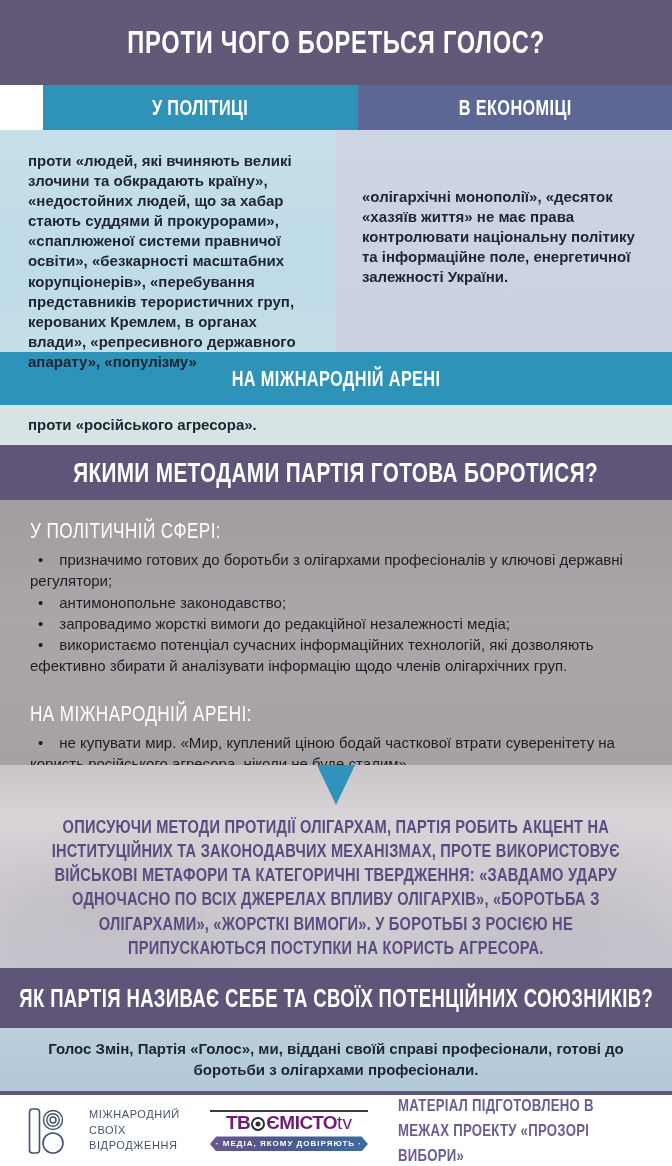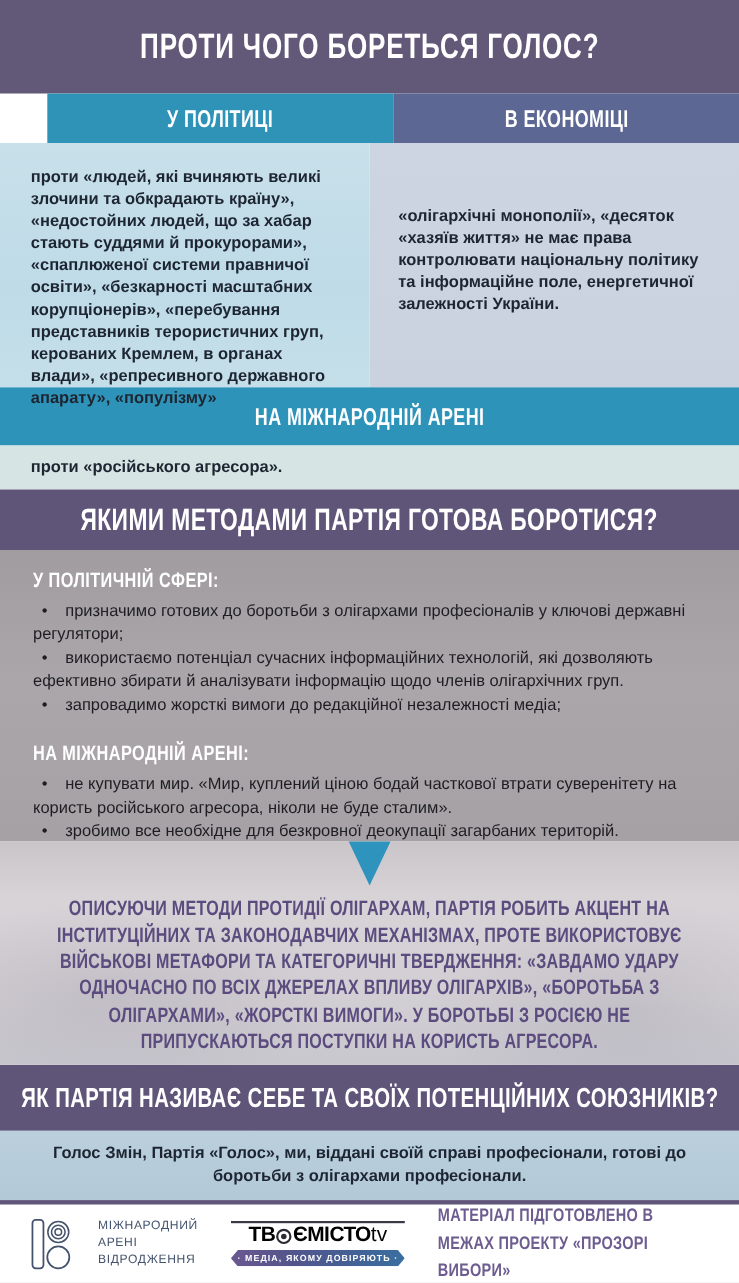--- a/index.html
+++ b/index.html
@@ -42,21 +42,21 @@
   
   .band-purple { background:#5f5579; display:flex; align-items:center; justify-content:center; }
   .band-q2 { height:55px; }
   .band-q3 { height:60px; }
   .band-purple .t { color:#fff; font-weight:bold; letter-spacing:.5px; }
   .band-q2 .t { font-size:28px; }
   .band-q3 .t { font-size:25px; }
 
   
   .methods { height:265px; background:linear-gradient(180deg,#a09c9f 0%, #aaa6a9 45%, #a5a1a4 100%); padding:18px 30px 0 30px; }
-  .methods h3 { color:#fff; font-size:19px; letter-spacing:.5px; font-weight:bold; margin-bottom:5px; }
+  .methods h3 { color:#fff; font-size:22px; letter-spacing:.5px; font-weight:normal; margin-bottom:5px; }
   .methods .bullet { font-size:15px; font-weight:normal; color:#1e1e22; line-height:1.42; }
   .methods .bullet::before { content:"\2022"; margin-left:8px; margin-right:16px; }
   .methods .grp2 { margin-top:24px; }
 
   
   .photo-zone {
     height:203px; position:relative;
     background:
       radial-gradient(ellipse 300px 120px at 15% 70%, rgba(120,110,130,.18), transparent 70%),
       radial-gradient(ellipse 260px 140px at 85% 75%, rgba(110,105,125,.15), transparent 70%),
@@ -74,21 +74,21 @@
     display:flex; align-items:center; justify-content:center; padding:0 36px; }
   .band-naming .t { text-align:center; }
 
   
   .footer { height:75px; background:#fff; border-top:4px solid #5f5579;
     display:flex; align-items:center; justify-content:space-between; padding:0 26px 0 28px; }
   .irf { display:flex; align-items:center; gap:23px; }
   .irf-text { color:#44536d; font-size:11px; letter-spacing:.6px; line-height:1.45; }
   .tm { width:158px; }
   .tm-top { border-top:2px solid #3a3a44; padding-top:1px; text-align:center;
-    font-size:19px; font-weight:bold; color:#000000; letter-spacing:-0.5px; line-height:1.1;
+    font-size:19px; font-weight:bold; color:#701a75; letter-spacing:-0.5px; line-height:1.1;
     display:flex; align-items:center; justify-content:center; }
   .tm-top .tv { font-weight:normal; letter-spacing:0; }
   .eye { display:inline-block; width:14px; height:14px; border:2.5px solid #2b2b33;
     border-radius:50%; position:relative; margin:0 1px; top:1px; }
   .eye::after { content:""; position:absolute; width:5px; height:5px; border-radius:50%;
     background:#2b2b33; left:50%; top:50%; transform:translate(-50%,-50%); }
   .tm-banner { margin-top:3px; height:15px;
     background:linear-gradient(90deg,#6a5890 0%, #53558c 35%, #455f94 65%, #3a6f9f 100%);
     clip-path:polygon(0 50%, 4% 0, 96% 0, 100% 50%, 96% 100%, 4% 100%);
     display:flex; align-items:center; justify-content:center;
@@ -132,22 +132,23 @@
     <span class="body-txt">проти «російського агресора».</span>
   </div>
 
   <div class="band-purple band-q2">
     <span class="t condx">ЯКИМИ МЕТОДАМИ ПАРТІЯ ГОТОВА БОРОТИСЯ?</span>
   </div>
 
   <div class="methods">
     <h3><span class="condx-left">У ПОЛІТИЧНІЙ СФЕРІ:</span></h3>
     <p class="bullet">призначимо готових до боротьби з олігархами професіоналів у ключові державні регулятори;</p>
+    <p class="bullet">антимонопольне законодавство;</p>
+    <p class="bullet">запровадимо жорсткі вимоги до редакційної незалежності медіа;</p>
     <p class="bullet">використаємо потенціал сучасних інформаційних технологій, які дозволяють ефективно збирати й аналізувати інформацію щодо членів олігархічних груп.</p>
-    <p class="bullet">запровадимо жорсткі вимоги до редакційної незалежності медіа;</p>
     <h3 class="grp2"><span class="condx-left">НА МІЖНАРОДНІЙ АРЕНІ:</span></h3>
     <p class="bullet">не купувати мир. «Мир, куплений ціною бодай часткової втрати суверенітету на користь російського агресора, ніколи не буде сталим».</p>
     <p class="bullet">зробимо все необхідне для безкровної деокупації загарбаних територій.</p>
   </div>
 
   <div class="photo-zone">
     <div class="tri"></div>
     <div class="statement condx-block">ОПИСУЮЧИ МЕТОДИ ПРОТИДІЇ ОЛІГАРХАМ, ПАРТІЯ РОБИТЬ АКЦЕНТ НА ІНСТИТУЦІЙНИХ ТА ЗАКОНОДАВЧИХ МЕХАНІЗМАХ, ПРОТЕ ВИКОРИСТОВУЄ ВІЙСЬКОВІ МЕТАФОРИ ТА КАТЕГОРИЧНІ ТВЕРДЖЕННЯ: «ЗАВДАМО УДАРУ ОДНОЧАСНО ПО ВСІХ ДЖЕРЕЛАХ ВПЛИВУ ОЛІГАРХІВ», «БОРОТЬБА З ОЛІГАРХАМИ», «ЖОРСТКІ ВИМОГИ». У БОРОТЬБІ З РОСІЄЮ НЕ ПРИПУСКАЮТЬСЯ ПОСТУПКИ НА КОРИСТЬ АГРЕСОРА.</div>
   </div>
 
@@ -164,21 +165,21 @@
     <div class="irf">
       <svg width="38" height="48" viewBox="0 0 38 48">
         <rect x="1.5" y="2" width="10" height="44" rx="3" fill="none" stroke="#44536d" stroke-width="1.6"></rect>
         <circle cx="25" cy="13" r="9.5" fill="none" stroke="#44536d" stroke-width="1.4"></circle>
         <circle cx="25" cy="13" r="6.2" fill="none" stroke="#44536d" stroke-width="1.4"></circle>
         <circle cx="25" cy="13" r="3" fill="none" stroke="#44536d" stroke-width="1.4"></circle>
         <circle cx="25" cy="36" r="10" fill="none" stroke="#44536d" stroke-width="1.6"></circle>
       </svg>
       <div class="irf-text">
         <div>МІЖНАРОДНИЙ</div>
-        <div>АРЕНІ</div>
+        <div>СВОЇХ</div>
         <div>ВІДРОДЖЕННЯ</div>
       </div>
     </div>
 
     <div class="tm">
       <div class="tm-top">
         <span>ТВ</span>
           <span class="eye"></span>
           <span>ЄМІСТО</span>
           <span class="tv">tv</span>

